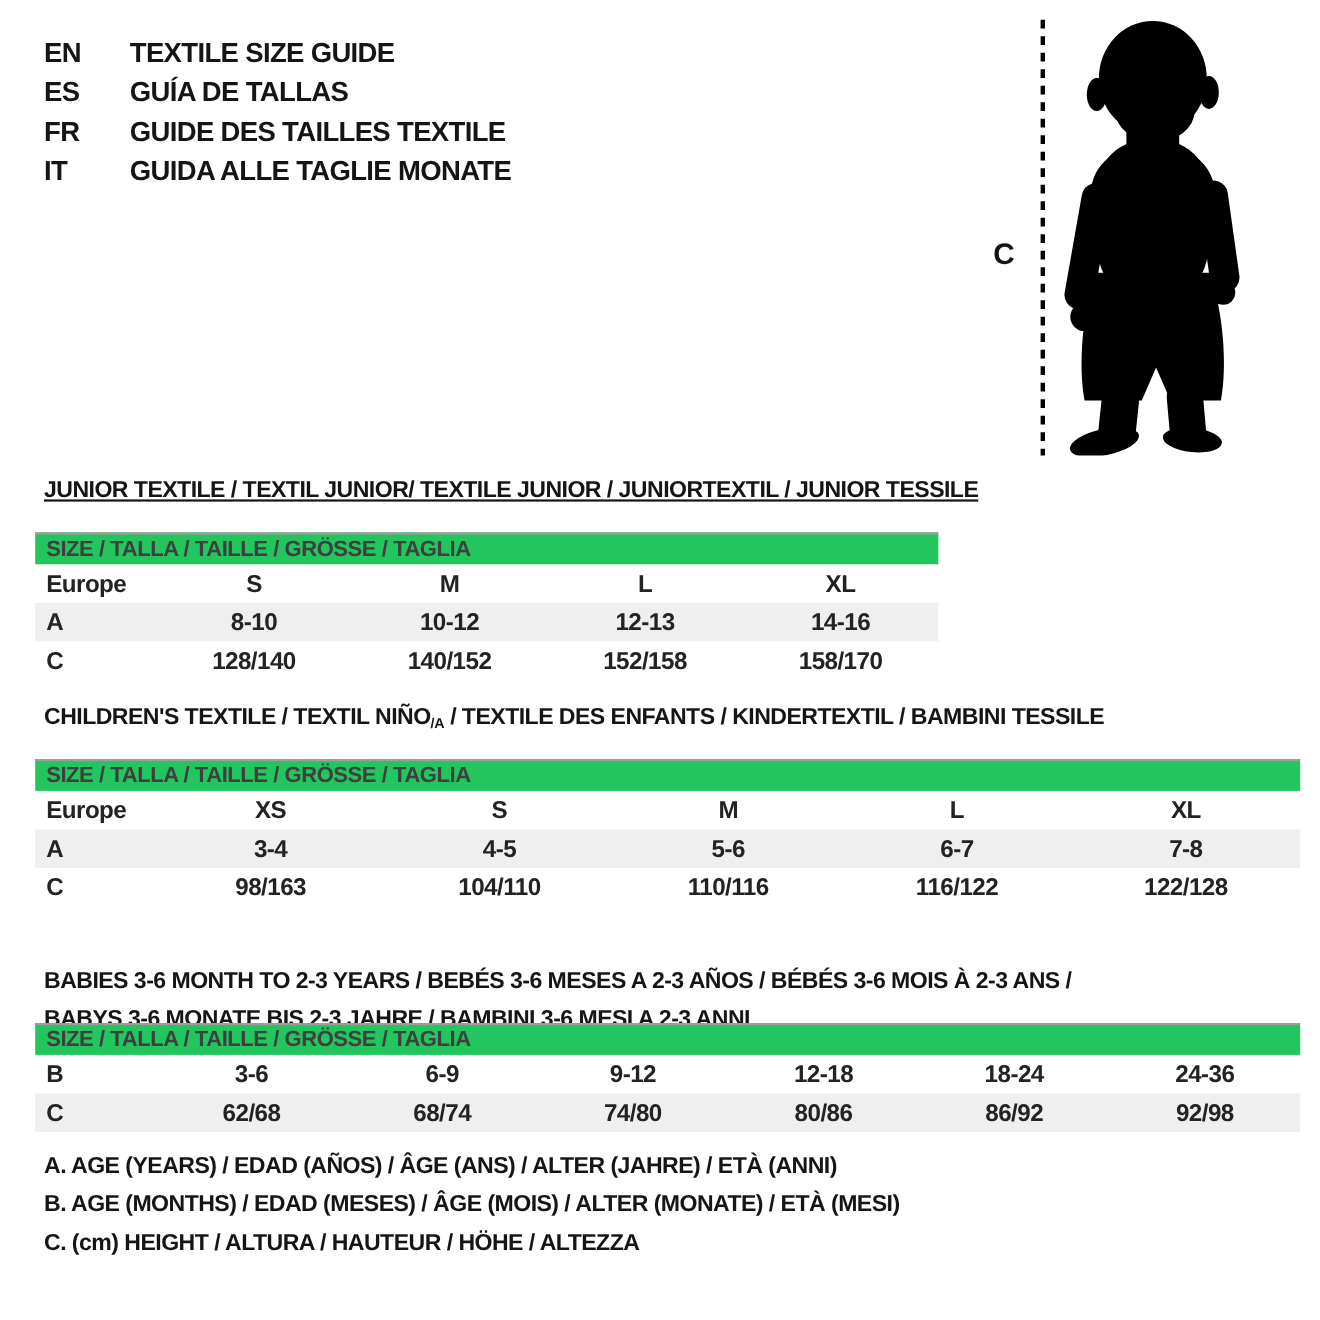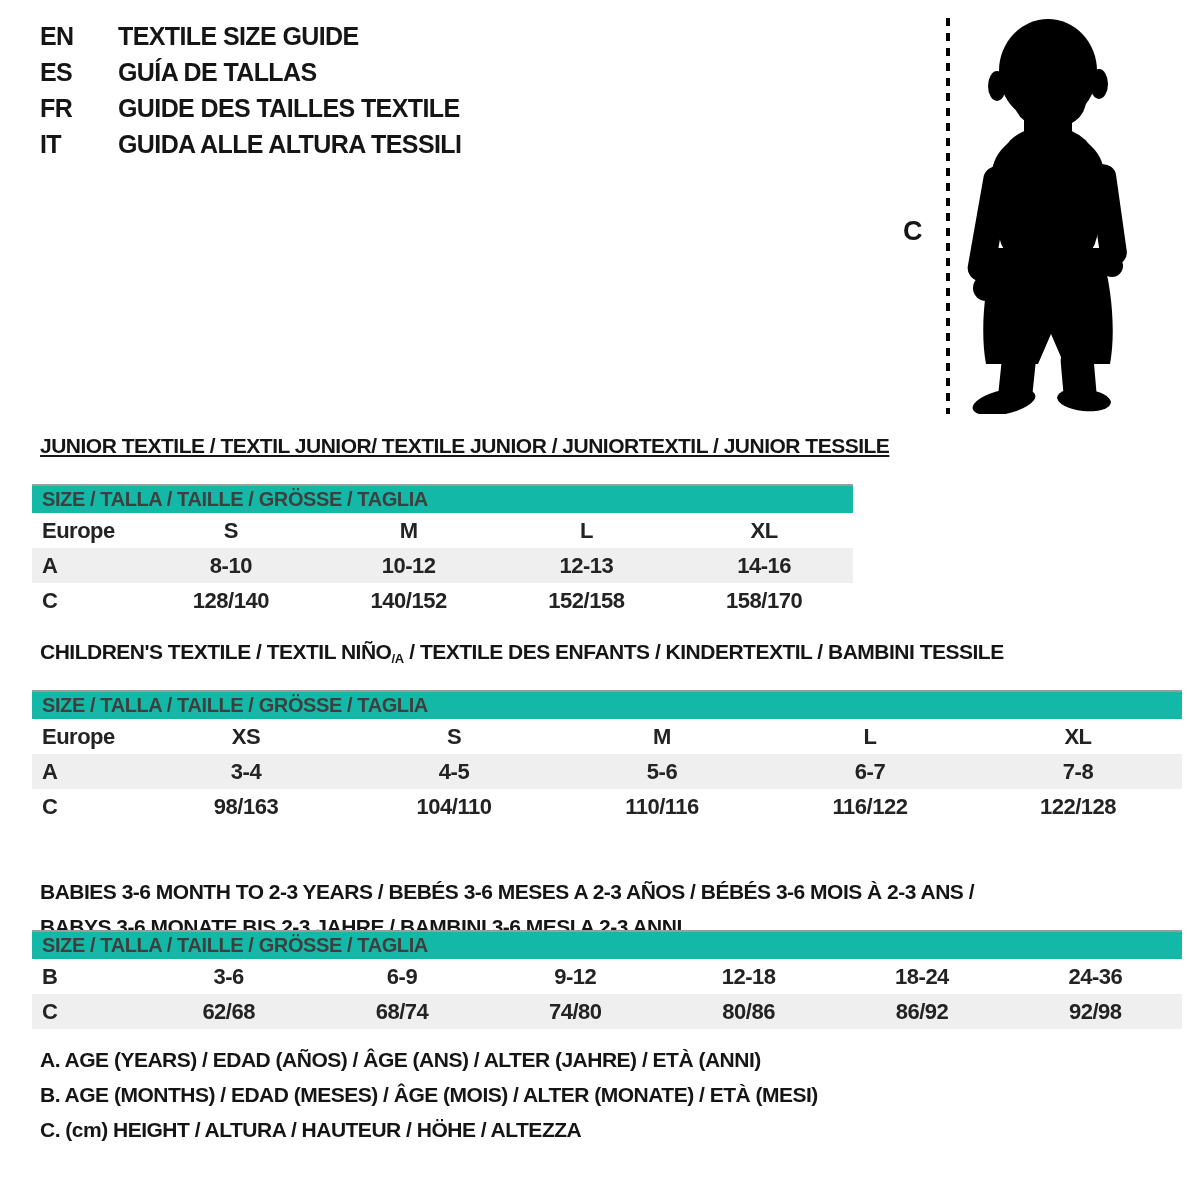--- a/index.html
+++ b/index.html
@@ -4,21 +4,21 @@
 <style>
   html,body{margin:0;padding:0;}
   body{
     width:1200px;height:1200px;background:#ffffff;
     font-family:"Liberation Sans","DejaVu Sans",sans-serif;
     color:#1f1f1f;-webkit-font-smoothing:antialiased;
   }
   .canvas{position:relative;width:1200px;height:1200px;overflow:hidden;background:#ffffff;}
 
   
-  .lang-list{position:absolute;left:40px;top:18px;}
+  .lang-list{position:absolute;left:40px;top:30px;}
   .lang-row{display:flex;height:36px;align-items:center;}
   .lang-code,.lang-title{
     font-weight:bold;font-size:25px;letter-spacing:-0.6px;color:#151515;white-space:nowrap;
   }
   .lang-code{width:78px;}
 
   
   .measure-line{position:absolute;left:944px;top:16px;width:8px;height:400px;}
   .measure-label{
     position:absolute;left:903px;top:216px;
@@ -32,21 +32,21 @@
     font-weight:bold;font-size:21px;letter-spacing:-0.5px;color:#151515;white-space:nowrap;
   }
   .sec-heading .subscript{font-size:13px;vertical-align:-4px;letter-spacing:-0.3px;}
   .sec-heading.two-line{line-height:35px;white-space:normal;}
 
   
   .size-table{position:absolute;left:32px;}
   .w-junior{width:821px;}
   .w-wide{width:1150px;}
   .size-header-bar{
-    box-sizing:border-box;height:29px;background:#14b8a6;border-top:2px solid #9c9c9c;
+    box-sizing:border-box;height:29px;background:#22c55e;border-top:2px solid #9c9c9c;
     display:flex;align-items:center;padding-left:10px;
     font-weight:bold;font-size:20px;letter-spacing:-0.4px;color:#3f3f3f;white-space:nowrap;
   }
   .trow{display:flex;height:35px;align-items:center;}
   .trow.alt{background:#efefef;}
   .tlabel{
     box-sizing:border-box;width:110px;padding-left:10px;
     font-weight:bold;font-size:22px;letter-spacing:-0.5px;color:#232323;
   }
   .tcell{
@@ -74,21 +74,21 @@
     <div class="lang-row">
       <span class="lang-code">ES</span>
       <span class="lang-title">GUÍA DE TALLAS</span>
     </div>
     <div class="lang-row">
       <span class="lang-code">FR</span>
       <span class="lang-title">GUIDE DES TAILLES TEXTILE</span>
     </div>
     <div class="lang-row">
       <span class="lang-code">IT</span>
-      <span class="lang-title">GUIDA ALLE ALTURA TESSILI</span>
+      <span class="lang-title">GUIDA ALLE TAGLIE MONATE</span>
     </div>
   </div>
 
   <svg class="measure-line" width="8" height="400" viewBox="0 0 8 400">
     <line x1="4" y1="2" x2="4" y2="398" stroke="#000000" stroke-width="4" stroke-dasharray="8 7"></line>
   </svg>
   <span class="measure-label">C</span>
 
   <svg class="toddler" width="178" height="398" viewBox="0 0 178 398">
     <g fill="#000000">

